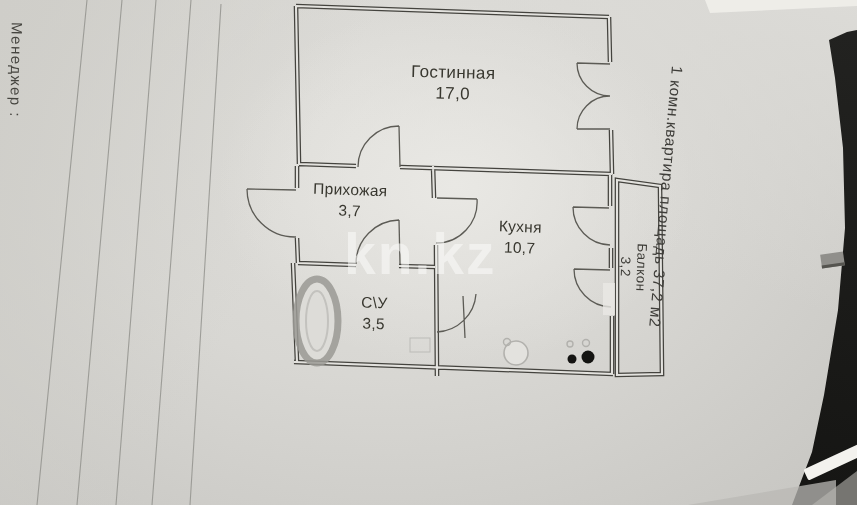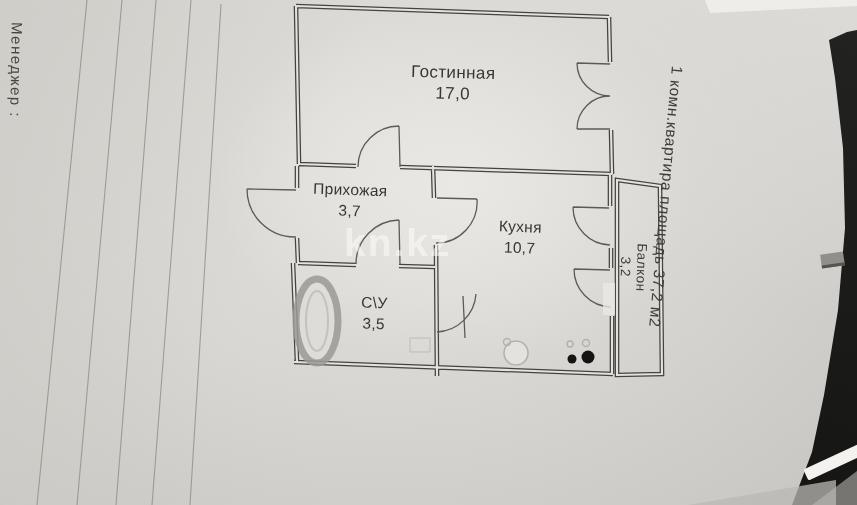--- a/index.html
+++ b/index.html
@@ -15,21 +15,21 @@
   svg{position:absolute;left:0;top:0;}
   .lbl{position:absolute;text-align:center;color:#38372f;line-height:21px;}
   .lbl .nm{display:block;}
   .lbl .ar{display:block;}
   .room-main{font-size:17px;letter-spacing:.4px;}
   .room-sm{font-size:15.5px;letter-spacing:.3px;}
   .vert{writing-mode:vertical-rl;position:absolute;color:#45443f;white-space:nowrap;}
   .balcony-lbl{writing-mode:vertical-rl;position:absolute;left:617px;top:228px;height:78px;
     font-size:13.5px;color:#3c3b36;line-height:16px;letter-spacing:.5px;transform:rotate(2deg);}
   .balcony-lbl span{display:block;text-align:center;}
-  .watermark{position:absolute;left:344px;top:221px;font-size:39px;font-weight:bold;
+  .watermark{position:absolute;left:344px;top:221px;font-size:57px;font-weight:bold;
     color:rgba(252,252,250,.55);letter-spacing:2px;}
   .dark-corner{position:absolute;inset:0;background:linear-gradient(200deg,#232321 0%,#171715 55%,#101010 100%);
     clip-path:polygon(829px 40px,847px 32px,857px 30px,857px 505px,792px 505px,812px 452px,824px 395px,838px 310px,845px 228px,843px 148px,835px 78px);}
   .streak{position:absolute;left:803px;top:456px;width:62px;height:12px;background:#f3f2ee;
     transform:rotate(-25deg);border-radius:2px;}
   .facet{position:absolute;inset:0;background:#767571;
     clip-path:polygon(812px 505px,857px 471px,857px 505px);}
   .clip-tab{position:absolute;left:821px;top:253px;width:23px;height:11px;background:#908f8b;
     border-bottom:3px solid #55544f;transform:rotate(-8deg);}
   .bottom-wedge{position:absolute;inset:0;background:#b9b8b4;opacity:.75;

